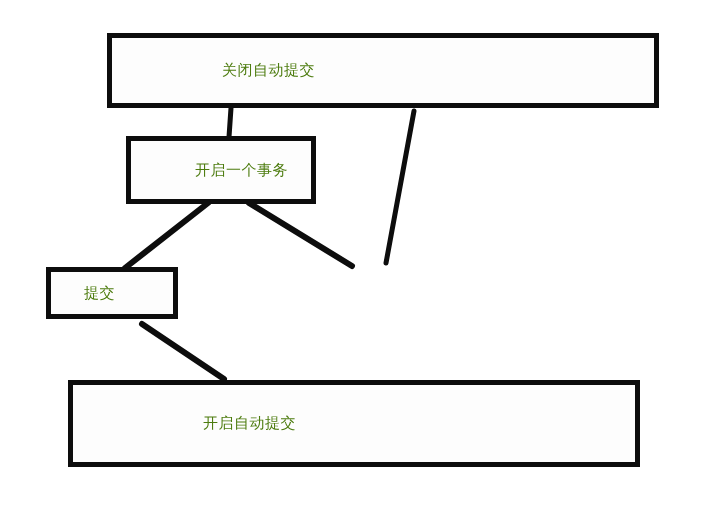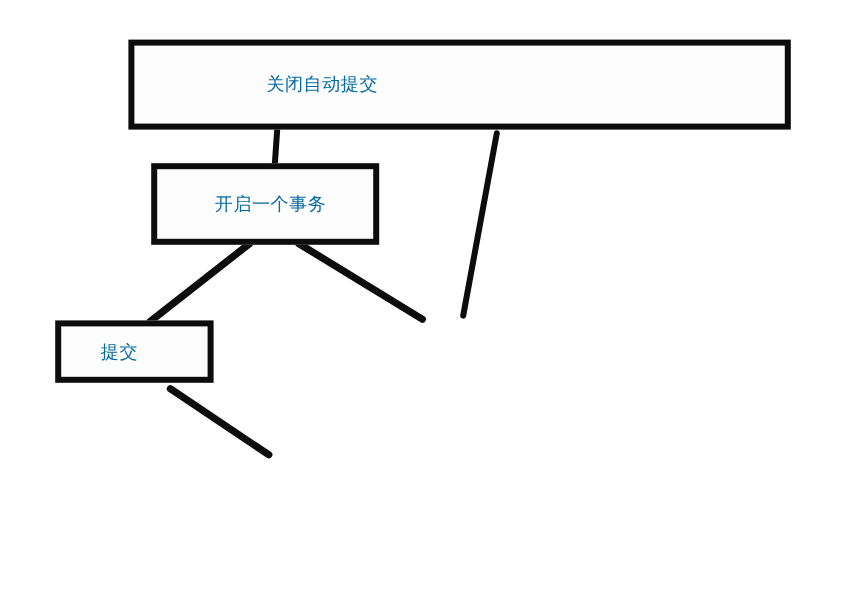--- a/index.html
+++ b/index.html
@@ -32,41 +32,41 @@
     position: absolute;
     box-sizing: border-box;
     background: #fdfdfd;
     border: 5px solid #0d0d0d;
     display: flex;
     align-items: center;
     z-index: 3;
   }
   .node-label {
     font-size: 15px;
-    color: #0369a1;
+    color: #4d7c0f;
     letter-spacing: 0.5px;
     white-space: nowrap;
     line-height: 1.1;
   }
   
   #node-disable-autocommit {
     left: 107px;
     top: 33px;
     width: 552px;
     height: 75px;
     justify-content: flex-start;
     padding-left: 110px;
   }
   #node-begin-transaction {
     left: 126px;
     top: 136px;
     width: 190px;
     height: 68px;
     justify-content: flex-start;
-    padding-left: 48px;
+    padding-left: 64px;
   }
   #node-commit {
     left: 46px;
     top: 267px;
     width: 132px;
     height: 52px;
     justify-content: flex-start;
     padding-left: 33px;
   }
   #node-rollback {
@@ -107,14 +107,17 @@
 
   <div class="node" id="node-begin-transaction">
     <span class="node-label">开启一个事务</span>
   </div>
 
   <div class="node" id="node-commit">
     <span class="node-label">提交</span>
   </div>
 
 
+  <div class="node" id="node-enable-autocommit">
+    <span class="node-label">开启自动提交</span>
+  </div>
 
 </div>
 
 </body></html>

